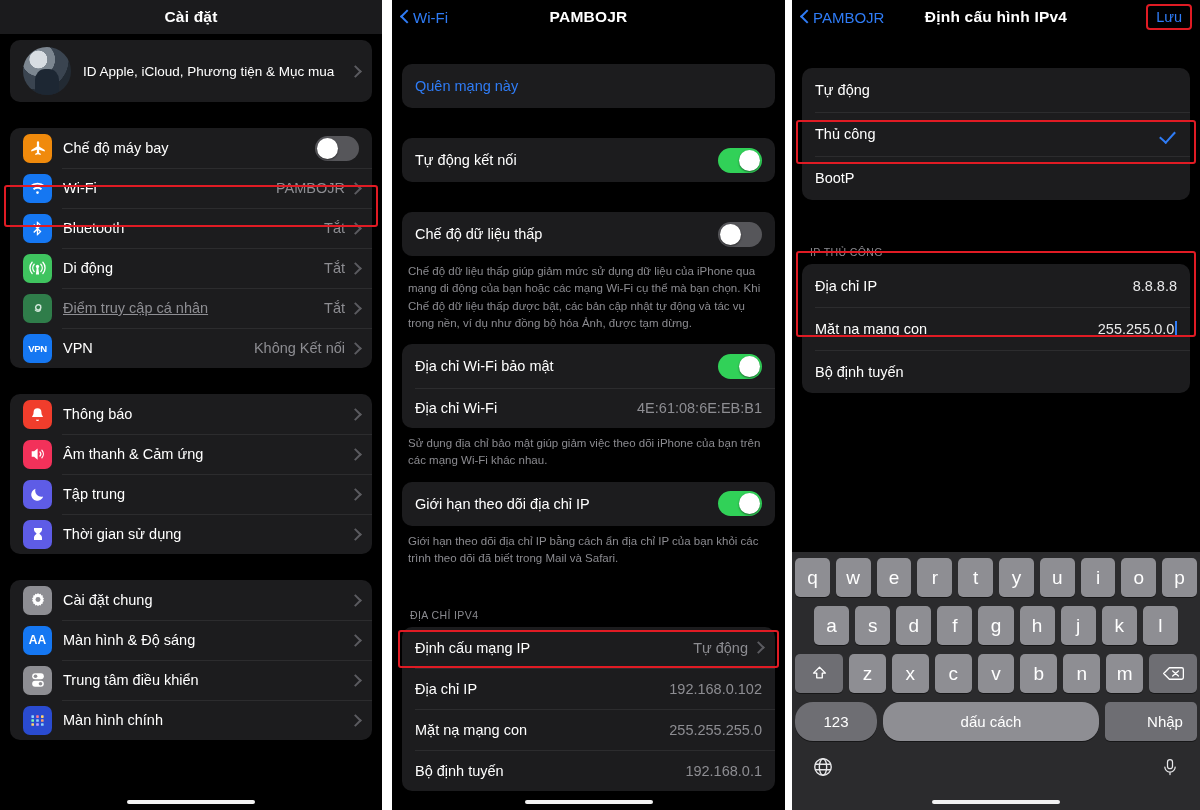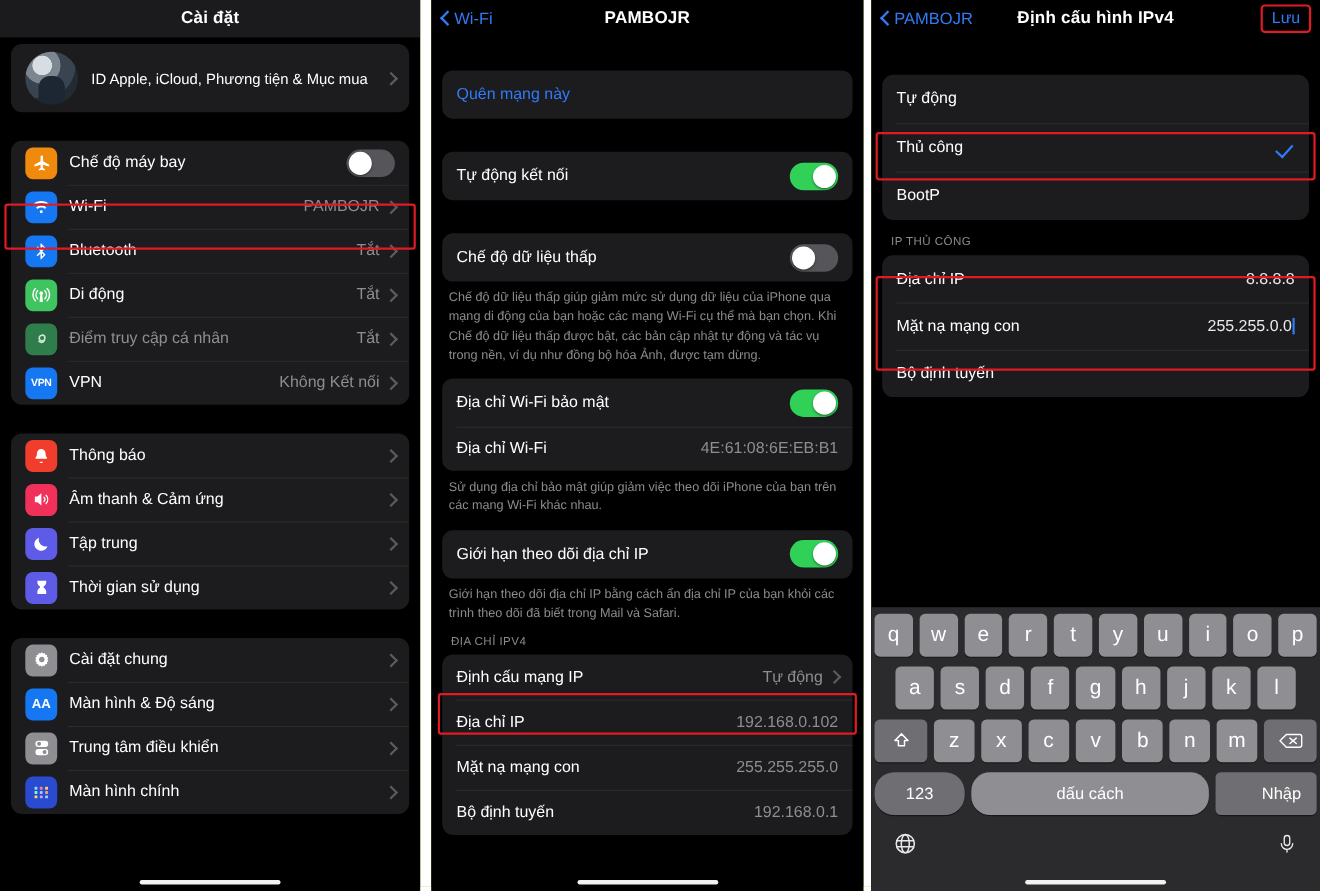--- a/index.html
+++ b/index.html
@@ -1,18 +1,18 @@
 <!DOCTYPE html>
 <html><head>
 <meta charset="utf-8">
 <style>
   * { margin:0; padding:0; box-sizing:border-box; }
   html,body { width:1200px; height:810px; background:#ffffff; overflow:hidden;
     font-family:"Liberation Sans", sans-serif; }
-  .screen { position:relative; width:1200px; height:806px; display:flex; background:#84cc16; }
+  .screen { position:relative; width:1200px; height:806px; display:flex; background:#4c1d95; }
 
   .panel { position:relative; height:810px; background:#000; overflow:hidden; flex:0 0 auto; }
   .p1 { width:382px; }
   .gap { width:10px; background:#fff; flex:0 0 auto; }
   .p2 { width:393px; }
   .gap2 { width:7px; background:#fff; flex:0 0 auto; }
   .p3 { width:408px; }
 
   
   .navbar { height:34px; display:flex; align-items:center; justify-content:center;
@@ -29,41 +29,41 @@
     color:#2f7cf6; font-size:14.5px; padding:3px 8px; }
   .nav-right.hl { outline:2px solid #e01b24; border-radius:2px; }
 
   .group { background:#1c1c1e; border-radius:10px; margin:0 10px; overflow:hidden; }
   .row { display:flex; align-items:center; min-height:40px; padding:0 13px;
     position:relative; }
   .row + .row:before { content:""; position:absolute; left:13px; right:0; top:0; height:1px;
     background:#2c2c2e; }
   .row.inset + .row.inset:before { left:52px; }
   .row-label { font-size:14.5px; color:#fff; flex:1; white-space:nowrap; }
-  .row-label.dim { color:#8e8e93; }
+  .row-label.dim { color:#8e8e93;text-decoration:underline; }
   .row-label.blue { color:#2f7cf6; }
   .row-value { font-size:14.5px; color:#8d8d92; margin-right:6px; white-space:nowrap; }
   .row-value.white { color:#e9e9ea; }
   .chev { width:8px; height:13px; position:relative; flex:0 0 auto; }
   .chev:before { content:""; position:absolute; left:0; top:2px; width:7px; height:7px;
     border-right:2px solid #5b5b60; border-top:2px solid #5b5b60; transform:rotate(45deg); }
 
   .ic { width:29px; height:29px; border-radius:7px; margin-right:11px; flex:0 0 auto;
     display:flex; align-items:center; justify-content:center; color:#fff; }
   .ic svg { display:block; }
 
   .sw { width:44px; height:25px; border-radius:13px; position:relative; flex:0 0 auto; }
   .sw .knob { position:absolute; top:2px; width:21px; height:21px; border-radius:50%;
     background:#fff; box-shadow:0 1px 2px rgba(0,0,0,.5); }
   .sw.on { background:#31d158; } .sw.on .knob { right:2px; }
   .sw.off { background:#56565a; } .sw.off .knob { left:2px; }
 
   .footnote { font-size:11.5px; line-height:1.5; color:#8b8b90; padding:7px 16px 0 16px; }
   .grp-header { font-size:10.5px; color:#8b8b90; letter-spacing:.4px;
-    padding:14px 18px 6px 18px; text-transform:uppercase; }
+    padding:14px 18px 6px 18px; text-transform:uppercase;margin-top:32px; }
 
   .hl-box { position:absolute; border:2px solid #e01b24; border-radius:3px;
     pointer-events:none; z-index:30; }
 
   .home-ind { position:absolute; bottom:6px; left:50%; transform:translateX(-50%);
     width:128px; height:4px; border-radius:3px; background:#f2f2f2; z-index:25; }
 
   
   .profile { display:flex; align-items:center; min-height:62px; padding:0 13px; }
   .avatar { width:48px; height:48px; border-radius:50%; flex:0 0 auto; margin-right:12px;

